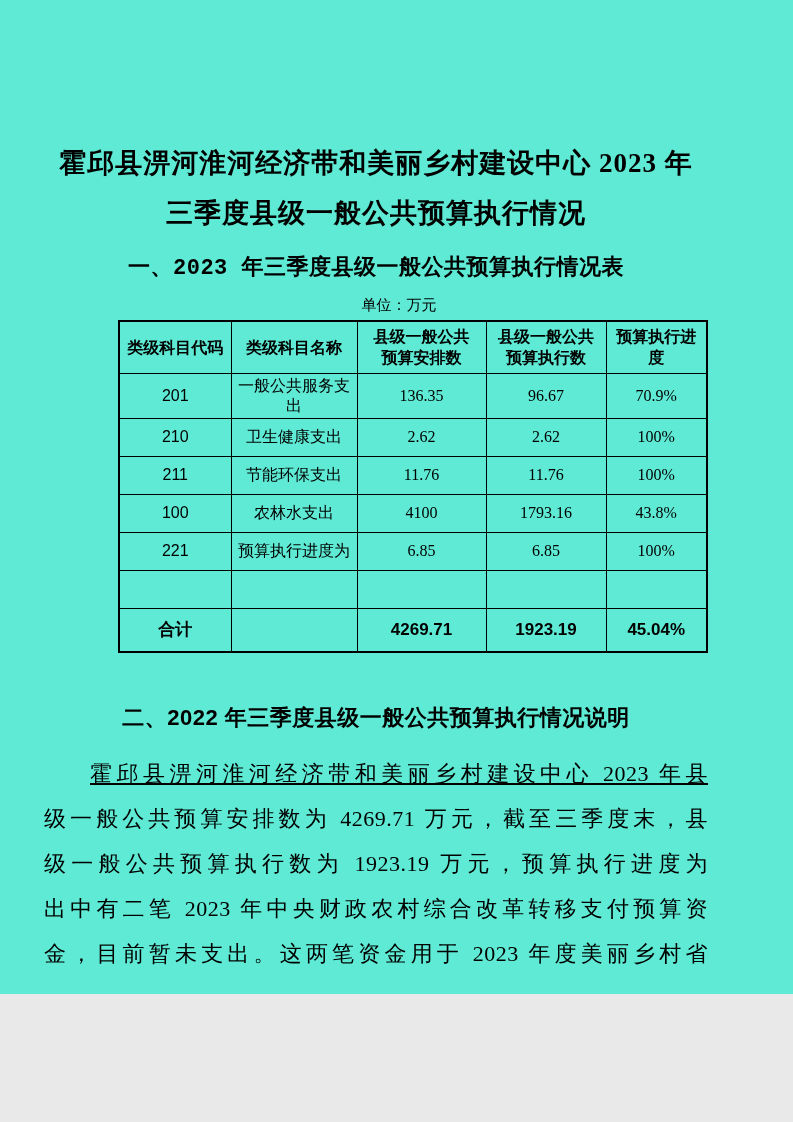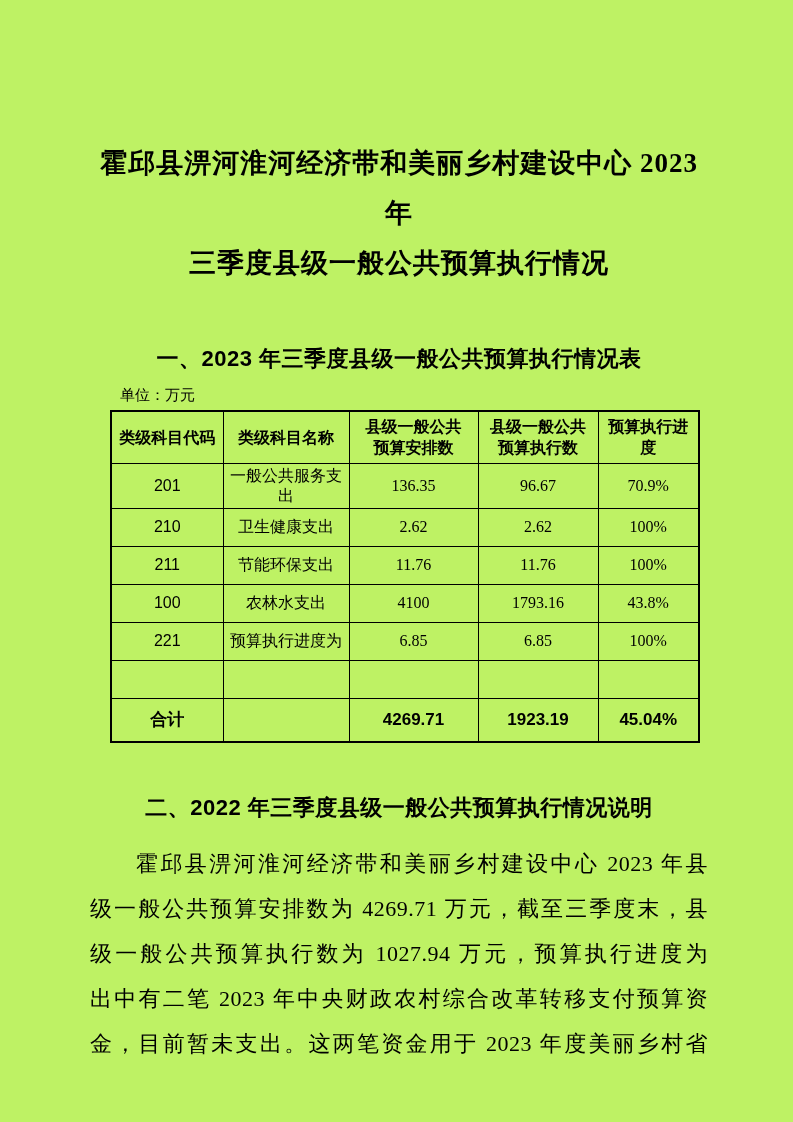--- a/index.html
+++ b/index.html
@@ -1,36 +1,36 @@
 <!DOCTYPE html>
 <html><head>
 <meta charset="utf-8">
 <style>
   html,body{margin:0;padding:0;background:#e9e9e9;}
   .page{
-    width:793px;height:1122px;margin:0 auto;background:#bef264;
-    box-sizing:border-box;padding:0 85px 0 90px;overflow:hidden;
+    width:793px;height:994px;margin:0 auto;background:#5eead4;
+    box-sizing:border-box;padding:0 85px 0 44px;overflow:hidden;
     font-family:"Liberation Serif","DejaVu Serif",serif;color:#000;
   }
   .doc-title{
     padding-top:138px;text-align:center;font-weight:bold;
     font-size:27px;line-height:50px;letter-spacing:1px;
   }
   .section-heading{
     text-align:center;font-weight:bold;font-size:22px;line-height:30px;
     font-family:"Liberation Sans","DejaVu Sans",sans-serif;letter-spacing:0.5px;
   }
-  .heading-one{margin-top:56px;}
+  .heading-one{margin-top:16px;font-family:Liberation Mono, monospace;}
   .heading-two{margin-top:50px;}
   .unit-note{
     width:588px;margin:12px 0 5px auto;box-sizing:border-box;
-    text-align:left;padding-right:30px;font-size:15px;
+    text-align:center;padding-right:30px;font-size:15px;
   }
   table.budget{
-    width:588px;margin-left:auto;margin-right:8px;
+    width:588px;margin-left:auto;margin-right:0;
     border-collapse:collapse;border:2px solid #000;table-layout:fixed;
   }
   table.budget th,table.budget td{
     border:1px solid #000;text-align:center;vertical-align:middle;
     padding:2px 4px;box-sizing:border-box;overflow:hidden;
   }
   table.budget th{
     font-size:16px;font-weight:bold;white-space:pre-line;line-height:21px;
     font-family:"Liberation Sans","DejaVu Sans",sans-serif;height:52px;
   }
@@ -42,21 +42,21 @@
   tr.row-empty td{height:38px;}
   tr.row-total td{
     height:44px;font-weight:bold;font-size:17px;
     font-family:"Liberation Sans","DejaVu Sans",sans-serif;
   }
   .notes-paragraph{margin-top:18px;}
   .para-line{
     font-size:22px;line-height:45px;letter-spacing:0.5px;
     text-align:justify;text-align-last:justify;
   }
-  .para-line.first{ text-indent:46px; }
+  .para-line.first{ text-indent:46px;text-decoration:underline; }
 </style>
 </head>
 <body>
 
 <div class="page">
 
   <div class="doc-title">
     <div>霍邱县淠河淮河经济带和美丽乡村建设中心 2023 年</div>
     <div>三季度县级一般公共预算执行情况</div>
   </div>
@@ -135,18 +135,18 @@
         <td>45.04%</td>
       </tr>
     </tbody>
   </table>
 
   <div class="section-heading heading-two">二、2022 年三季度县级一般公共预算执行情况说明</div>
 
   <div class="notes-paragraph">
     <div class="para-line first">霍邱县淠河淮河经济带和美丽乡村建设中心 2023 年县</div>
     <div class="para-line">级一般公共预算安排数为 4269.71 万元，截至三季度末，县</div>
-    <div class="para-line">级一般公共预算执行数为 1027.94 万元，预算执行进度为</div>
+    <div class="para-line">级一般公共预算执行数为 1923.19 万元，预算执行进度为</div>
     <div class="para-line">出中有二笔 2023 年中央财政农村综合改革转移支付预算资</div>
     <div class="para-line">金，目前暂未支出。这两笔资金用于 2023 年度美丽乡村省</div>
   </div>
 
 </div>
 
 </body></html>

